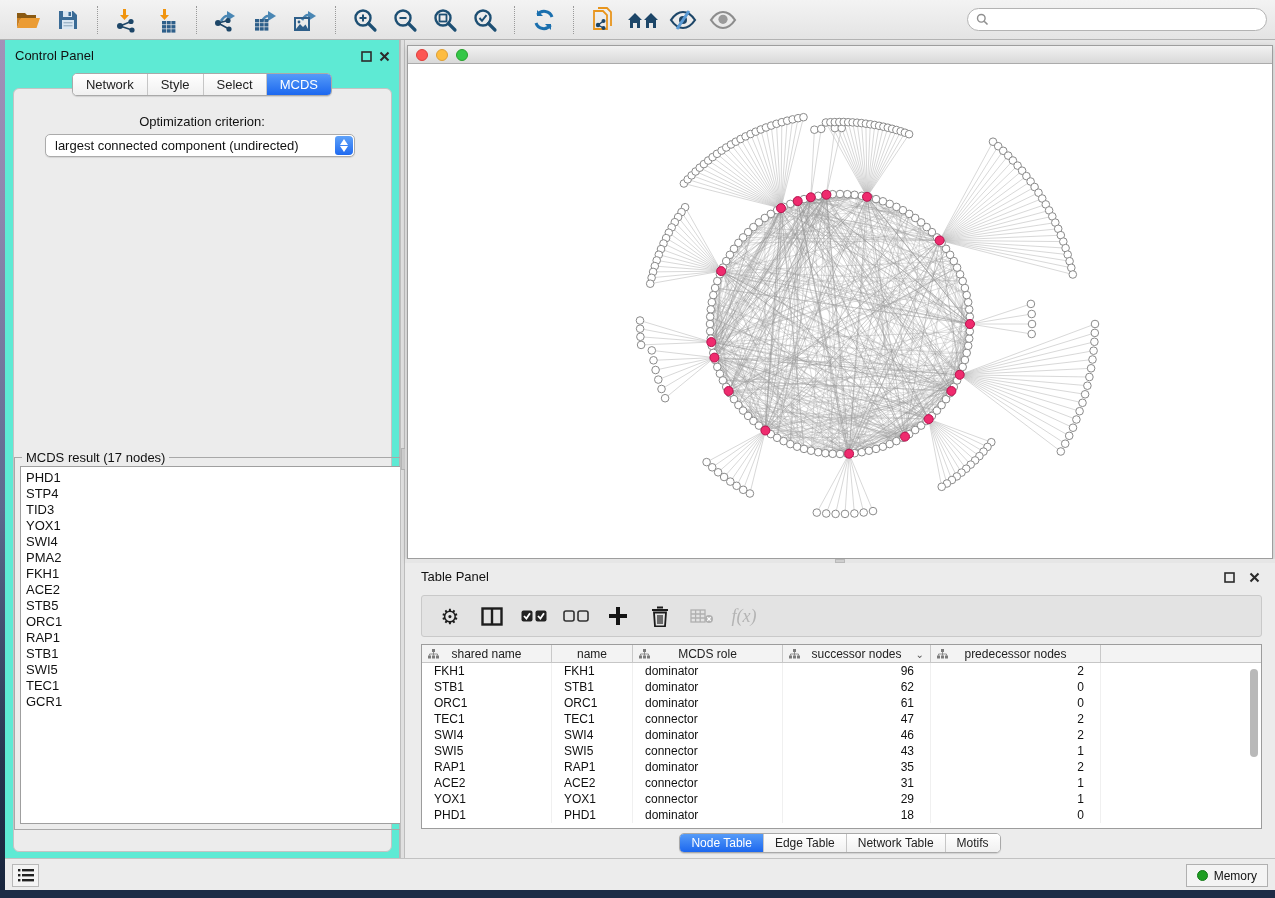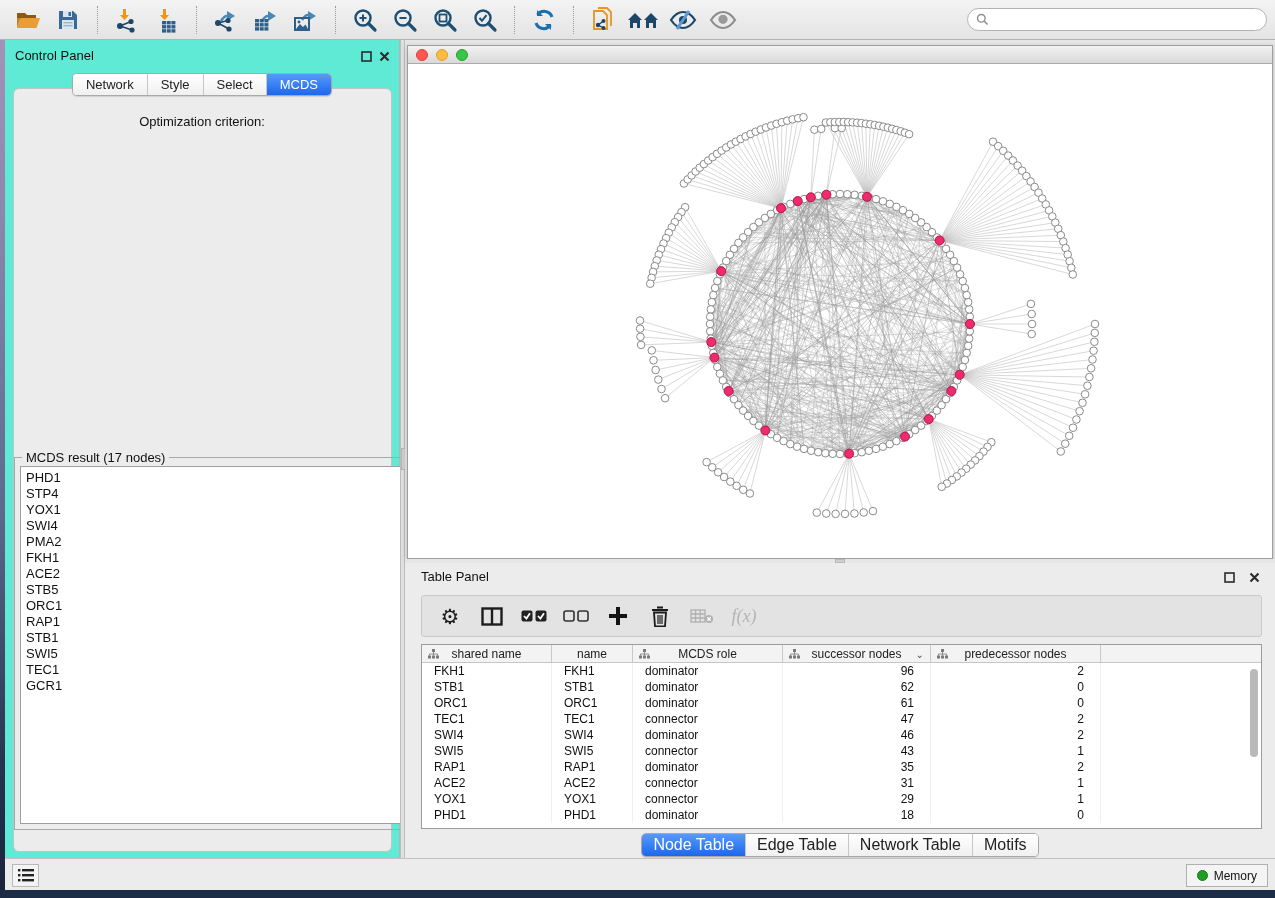--- a/index.html
+++ b/index.html
@@ -88,21 +88,21 @@
     border-right:1px solid #c9c9c9; height:100%; }
   .th .tree { position:absolute; left:6px; top:4px; }
   .th .sort-chev { position:absolute; right:6px; top:4px; color:#555; font-size:10px; }
   .trow { display:flex; height:16px; }
   .td { font-size:12px; color:#101010; line-height:16px; border-right:1px solid #f0f0f0; overflow:hidden; white-space:nowrap; }
   .td.left { padding-left:12px; } .td.num { text-align:right; padding-right:16px; }
   .c0{width:130px}.c1{width:81px}.c2{width:150px}.c3{width:148px}.c4{width:170px}.c5{flex:1;border-right:none}
   .tbl-scroll-thumb { position:absolute; right:3px; top:24px; width:8px; height:88px; background:#b9b9b9; border-radius:4px; }
 
   .tp-tabs { position:absolute; left:0; top:270px; width:100%; text-align:center; }
-  .tp-tabs .seg .seg-btn { font-size:16px; padding:2px 11px; }
+  .tp-tabs .seg .seg-btn { font-size:12px; padding:2px 11px; }
 
   
   .status-bar { position:absolute; left:5px; top:858px; width:1270px; height:32px; background:#ececec; border-top:1px solid #c2c2c2; }
   .list-btn { position:absolute; left:7px; top:5px; width:27px; height:23px; background:#f4f4f4; border:1px solid #b9b9b9;
     display:flex; align-items:center; justify-content:center; }
   .memory-btn { position:absolute; right:7px; top:5px; height:23px; background:#f4f4f4; border:1px solid #b0b0b0;
     display:flex; align-items:center; gap:6px; padding:0 10px; font-size:12px; color:#111; }
   .mem-dot { width:11px; height:11px; border-radius:50%; background:#1f9e23; border:1px solid #157a19; }
 
   svg { display:block; }
@@ -324,26 +324,38 @@
     <div class="cp-card"></div>
     <div class="cp-tabs">
       <span class="seg" id="cp-seg">
           <span class="seg-btn">Network</span>
           <span class="seg-btn">Style</span>
           <span class="seg-btn">Select</span>
           <span class="seg-btn active">MCDS</span>
         </span>
     </div>
     <div class="opt-label">Optimization criterion:</div>
+    <div class="dropdown">
+      <span>largest connected component (undirected)</span>
+      <span class="dd-stepper">
+        <svg width="8" height="6" viewBox="0 0 8 6">
+            <path d="M4 0l4 6H0z" fill="#fff"></path>
+          </svg>
+        <svg width="8" height="6" viewBox="0 0 8 6">
+            <path d="M4 6L0 0h8z" fill="#fff"></path>
+          </svg>
+      </span>
+    </div>
     <div class="fieldset">
       <span class="legend">MCDS result (17 nodes)</span>
       <div class="mcds-list">
         <div id="mcds-items" style="padding-top:3px;">
             <div class="list-item">PHD1</div>
             <div class="list-item">STP4</div>
+            <div class="list-item">TID3</div>
             <div class="list-item">YOX1</div>
             <div class="list-item">SWI4</div>
             <div class="list-item">PMA2</div>
             <div class="list-item">FKH1</div>
             <div class="list-item">ACE2</div>
             <div class="list-item">STB5</div>
             <div class="list-item">ORC1</div>
             <div class="list-item">RAP1</div>
             <div class="list-item">STB1</div>
             <div class="list-item">SWI5</div>

